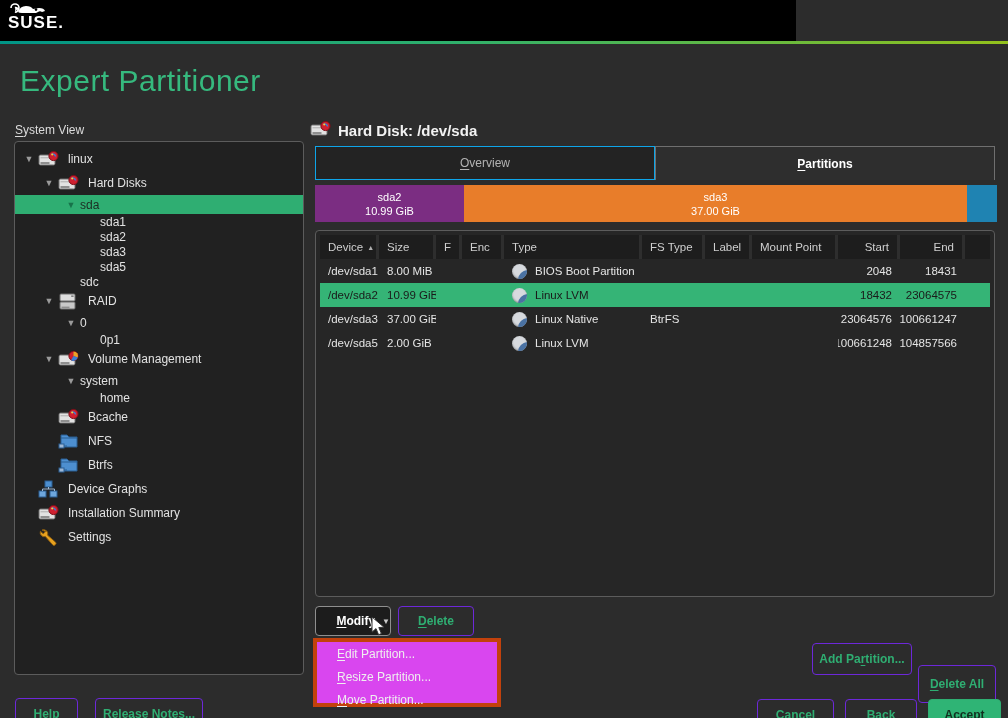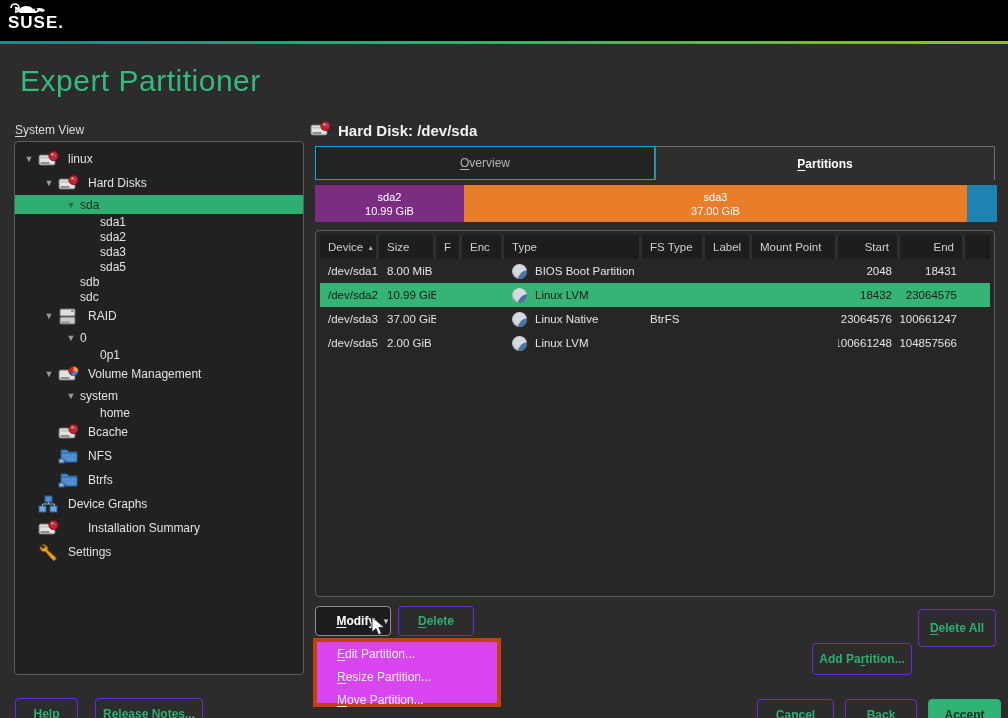--- a/index.html
+++ b/index.html
@@ -5,21 +5,21 @@
   * { margin:0; padding:0; box-sizing:border-box; }
   html,body { width:1008px; height:718px; }
   body {
     font-family:"Liberation Sans", sans-serif;
     background:#2c2c2c; color:#e8e8e8;
     position:relative; overflow:hidden;
   }
   #stage { position:absolute; inset:0; width:1008px; height:718px; overflow:hidden; }
 
   
-  .topbar { position:absolute; left:0; top:0; width:1008px; height:41px; background:#000; }
+  .topbar { position:absolute; left:0; top:0; width:796px; height:41px; background:#000; }
   .logo { position:absolute; left:8px; top:1px; }
   .logo svg { display:block; }
   .logo-text { color:#fff; font-weight:bold; font-size:17px; letter-spacing:1px; margin-top:-3px; }
   .gradline { position:absolute; left:0; top:41px; width:1008px; height:3px;
     background:linear-gradient(90deg,#019587 0%,#2fb06c 45%,#93c11c 100%); }
 
   .page-title { position:absolute; left:20px; top:64px; font-size:30px; font-weight:300;
     color:#36b97e; letter-spacing:.5px; }
 
   
@@ -146,23 +146,20 @@
       <div class="tree-row" style="padding-left: 85px;">
         <span>sda2</span>
       </div>
       <div class="tree-row" style="padding-left: 85px;">
         <span>sda3</span>
       </div>
       <div class="tree-row" style="padding-left: 85px;">
         <span>sda5</span>
       </div>
       <div class="tree-row" style="padding-left: 65px;">
-        <span>sdb</span>
-      </div>
-      <div class="tree-row" style="padding-left: 65px;">
         <span>sdc</span>
       </div>
       <div class="tree-row has-icon" style="padding-left: 25px;">
         <span class="tw">▼</span>
         <span class="ticon">
           <svg width="22" height="18" viewBox="0 0 22 18">
             <rect x="2" y="2" width="15" height="7" rx="1" fill="#dedede" stroke="#6f6f6f"></rect>
             <rect x="13.2" y="3.4" width="2.4" height="1.6" fill="#7f7f7f"></rect>
             <rect x="2" y="10" width="15" height="7" rx="1" fill="#c9c9c9" stroke="#6f6f6f"></rect>
             <rect x="3.5" y="14.6" width="8" height="1.6" fill="#8f8f8f"></rect>
@@ -236,21 +233,21 @@
         <span class="ticon">
           <svg width="22" height="18" viewBox="0 0 22 18">
             <rect x="7" y="1" width="7" height="6" fill="#4d8fd0" stroke="#2b5e93"></rect>
             <rect x="1" y="11" width="7" height="6" fill="#6ea6dc" stroke="#2b5e93"></rect>
             <rect x="12" y="11" width="7" height="6" fill="#6ea6dc" stroke="#2b5e93"></rect>
             <path d="M10.5,7 v2 M4.5,11 v-2 h12 v2" fill="none" stroke="#9db8d6"></path>
           </svg>
         </span>
         <span>Device Graphs</span>
       </div>
-      <div class="tree-row has-icon" style="padding-left: 23px; gap: 20px;">
+      <div class="tree-row has-icon" style="padding-left: 23px;">
         <span class="ticon">
           <svg width="22" height="18" viewBox="0 0 22 18">
             <rect x="1" y="5" width="16" height="10" rx="1.5" fill="#e2e2e2" stroke="#6f6f6f"></rect>
             <rect x="2.5" y="12" width="9" height="2" fill="#8f8f8f"></rect>
             <rect x="2.5" y="7" width="13" height="1.4" fill="#bdbdbd"></rect>
             <circle cx="15.5" cy="6" r="4.6" fill="#cf2030" stroke="#7c0f18"></circle>
             <path d="M13.5,4.5 a2.6,2.6 0 0 1 4,2" fill="none" stroke="#3c7fd6" stroke-width="1.4"></path>
             <circle cx="14.2" cy="4.6" r="1" fill="#f3d23c"></circle>
           </svg>
         </span>
@@ -470,21 +467,21 @@
         <span><span class="u">R</span><span>esize Partition...</span></span>
       </div>
       <div class="menu-item">
         <span><span class="u">M</span><span>ove Partition...</span></span>
       </div>
     </div>
 
   <div class="btn green" style="left:812px; top:643px; width:100px; height:32px;">
     <span><span>Add Pa</span><span class="u">r</span><span>tition...</span></span>
   </div>
-  <div class="btn green" style="left:918px; top:609px; width:78px; height:38px;">
+  <div class="btn green" style="left:918px; top:665px; width:78px; height:38px;">
     <span><span class="u">D</span><span>elete All</span></span>
   </div>
 
   <div class="btn green" style="left:15px; top:698px; width:63px; height:32px;">
       <span>Help</span>
     </div>
   <div class="btn green" style="left:95px; top:698px; width:108px; height:32px;">
       <span>Release Notes...</span>
     </div>
   <div class="btn green" style="left:757px; top:699px; width:77px; height:32px;">

